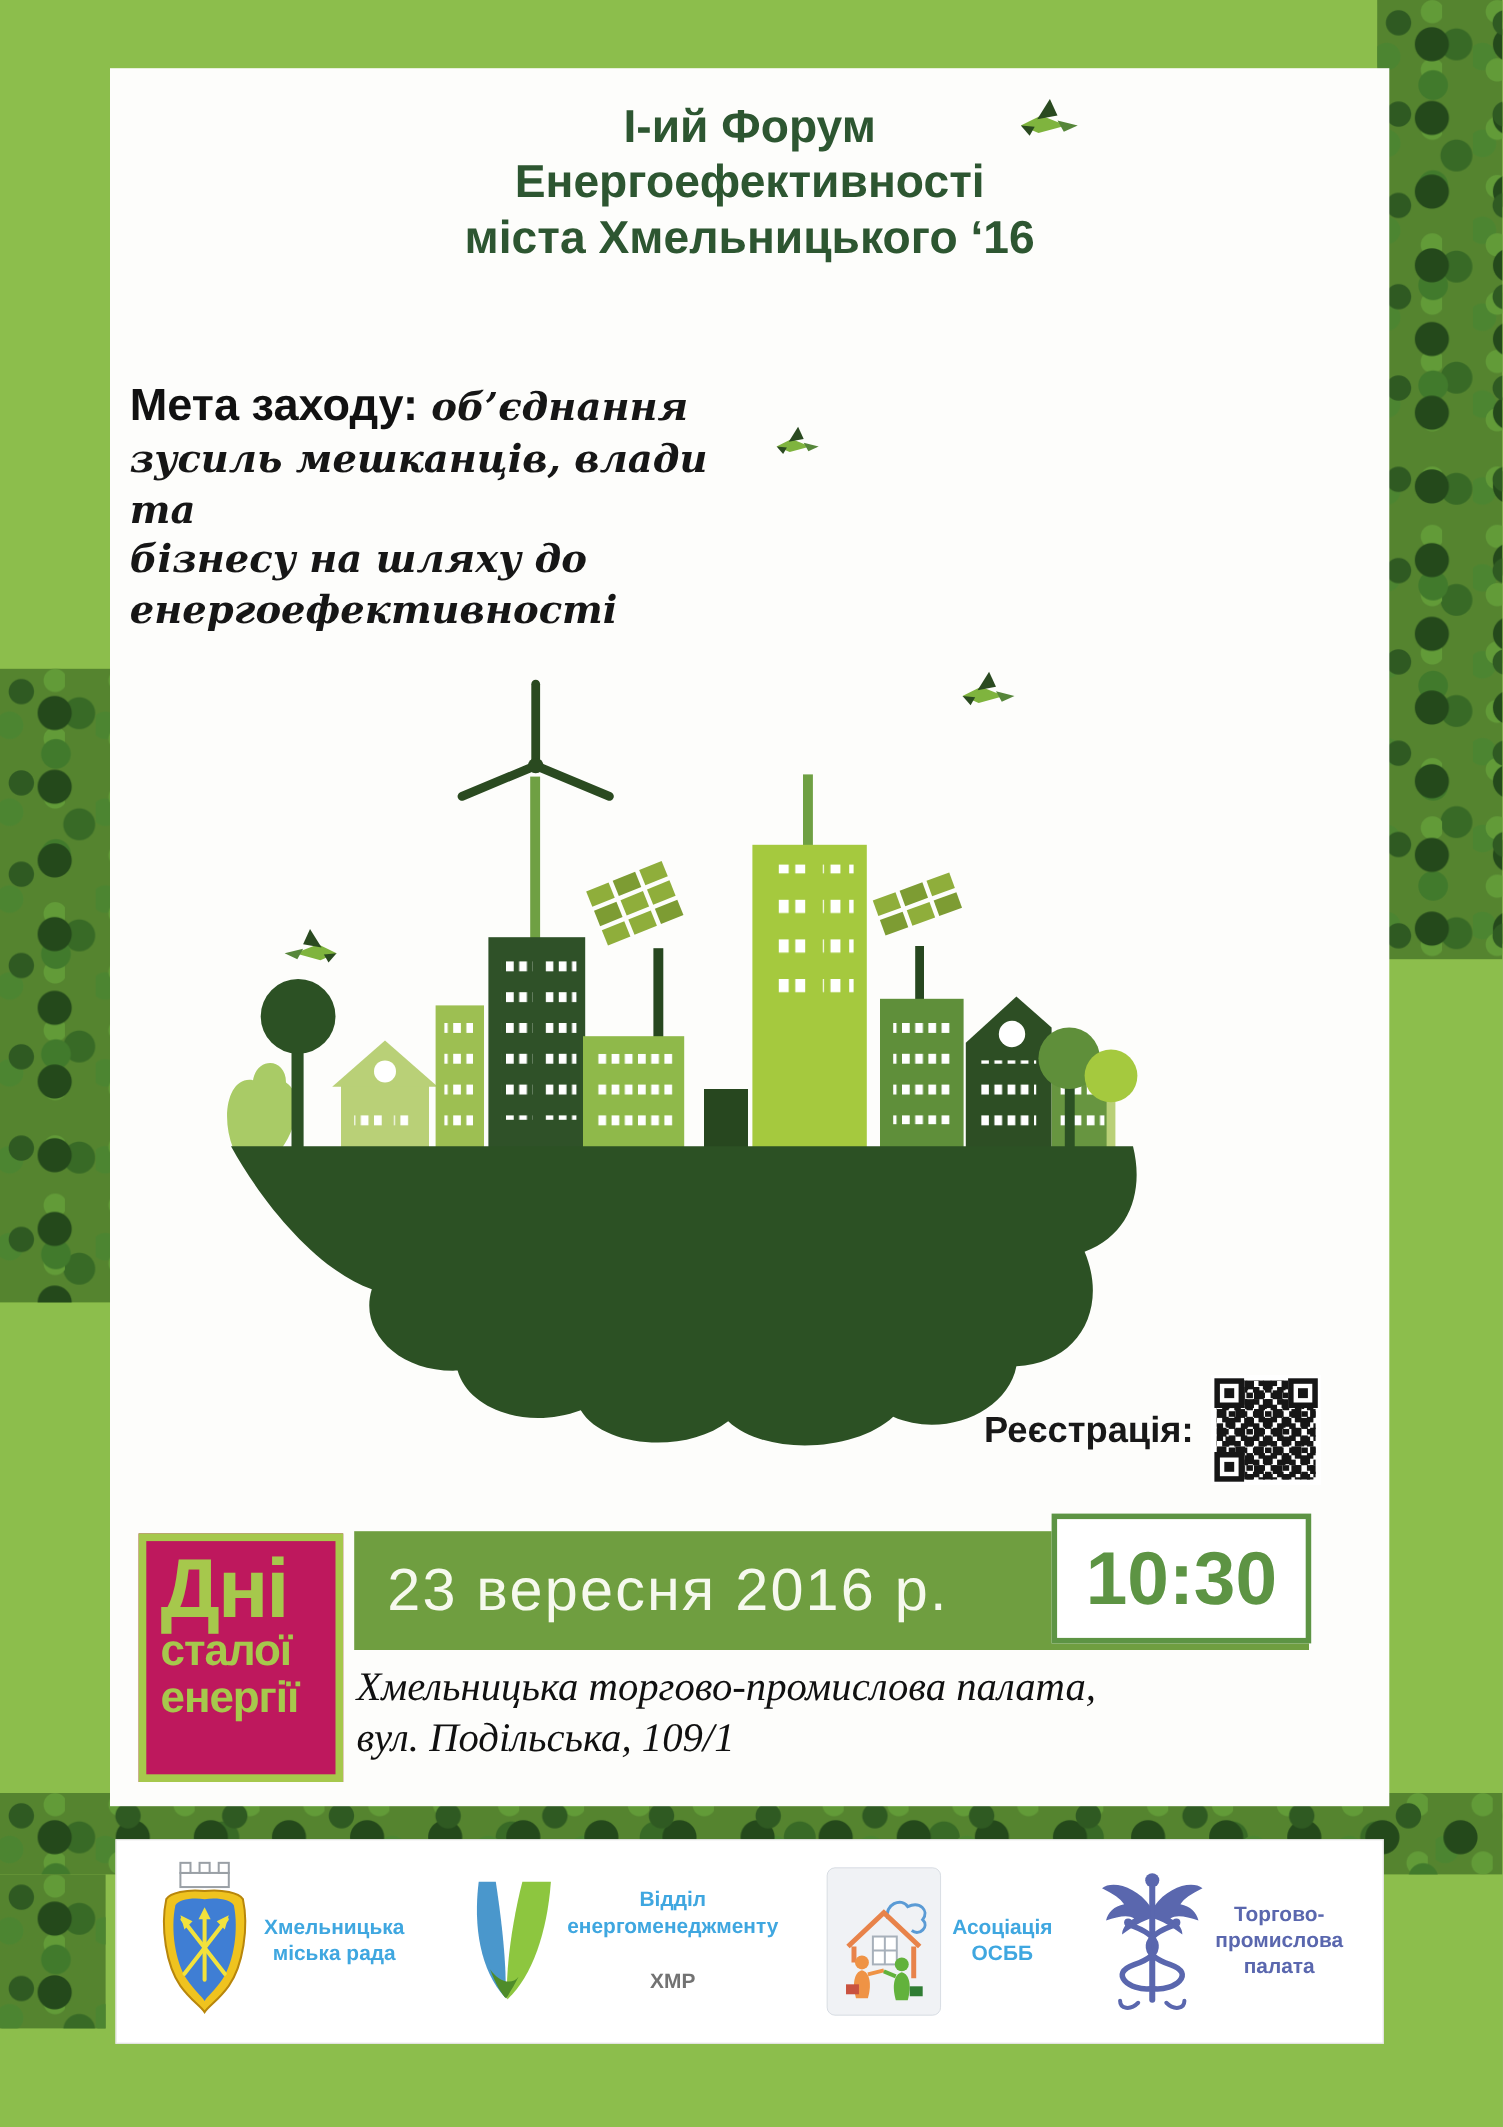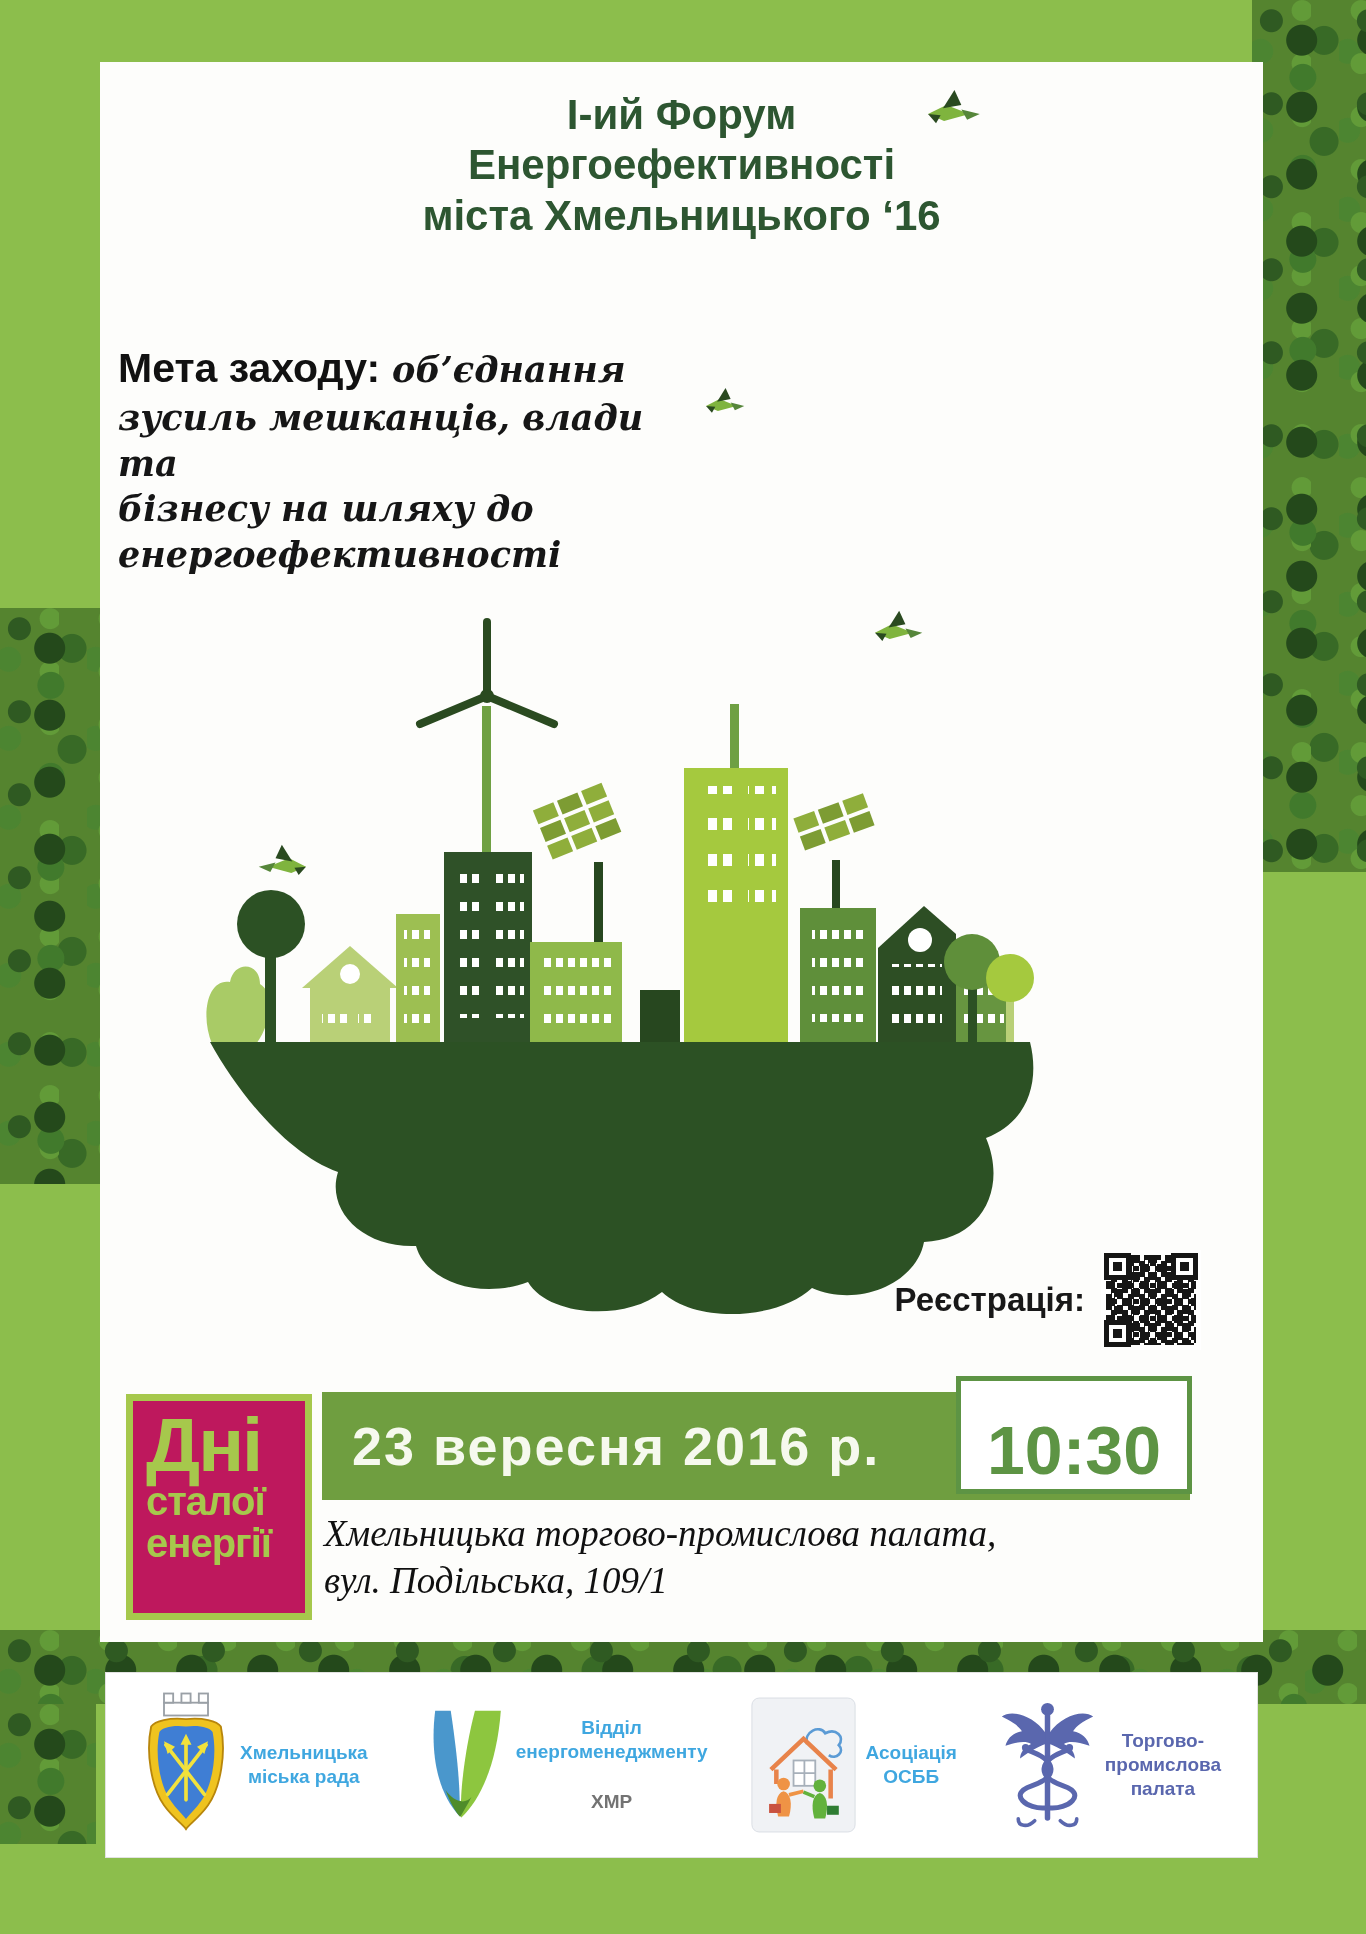--- a/index.html
+++ b/index.html
@@ -48,25 +48,25 @@
   .finder::after{content:"";position:absolute;left:4px;top:4px;width:9px;height:9px;background:#161616;}
   .finder.tl{left:3px;top:3px;} .finder.tr{right:3px;top:3px;} .finder.bl{left:3px;bottom:3px;}
 
   .sed{position:absolute;left:26px;top:1332px;width:186px;height:226px;
        border:7px solid #a6c84c;background:#be185d;box-sizing:border-box;
        padding:8px 0 0 13px;color:#a6c84c;}
   .sed .l1{font-size:76px;font-weight:700;line-height:.95;letter-spacing:-2px;}
   .sed .l2,.sed .l3{font-size:40px;font-weight:700;line-height:1.04;letter-spacing:-1px;}
 
   .datebar{position:absolute;left:222px;top:1330px;width:868px;height:108px;
-       background:#6f9e40;color:#f6f9ee;font-size:54px;font-weight:700;
+       background:#6f9e40;color:#f6f9ee;font-size:54px;font-weight:400;
        letter-spacing:2px;line-height:108px;padding-left:30px;box-sizing:border-box;white-space:nowrap;}
   .timebox{position:absolute;left:856px;top:1314px;width:236px;height:118px;
        background:#fff;border:5px solid #5d9444;box-sizing:border-box;
-       display:flex;align-items:flex-end;justify-content:center;
+       display:flex;align-items:center;justify-content:center;
        font-size:68px;font-weight:800;color:#5d9444;}
   .venue{position:absolute;left:224px;top:1448px;font-family:"Liberation Serif",serif;
        font-size:37px;line-height:1.28;color:#101010;font-style:italic;}
 
   .strip{position:absolute;left:105px;top:1672px;width:1153px;height:186px;background:#fff;
        border:1px solid #e2e2e2;box-sizing:border-box;
        display:flex;align-items:center;justify-content:space-between;padding:0 36px;}
   .partner{display:flex;align-items:center;gap:10px;}
   .partner svg{flex:none;}
   .ptext{text-align:center;font-weight:700;font-size:19px;line-height:1.25;color:#3fa7e0;}

